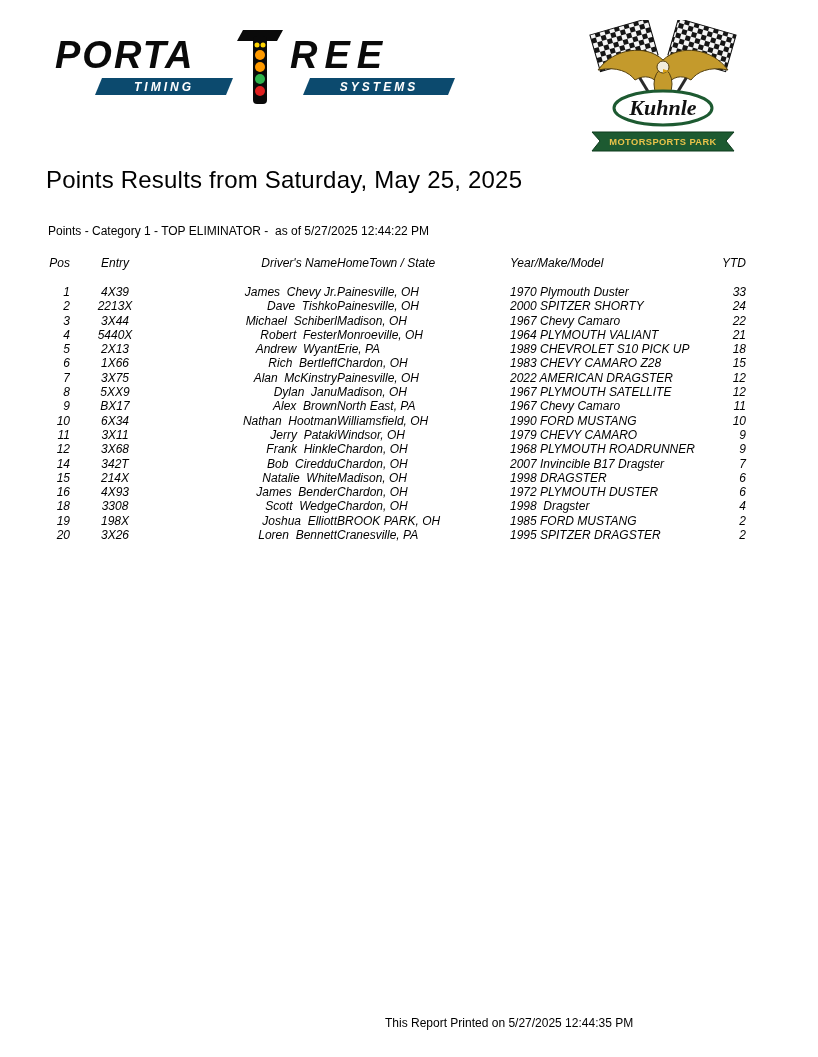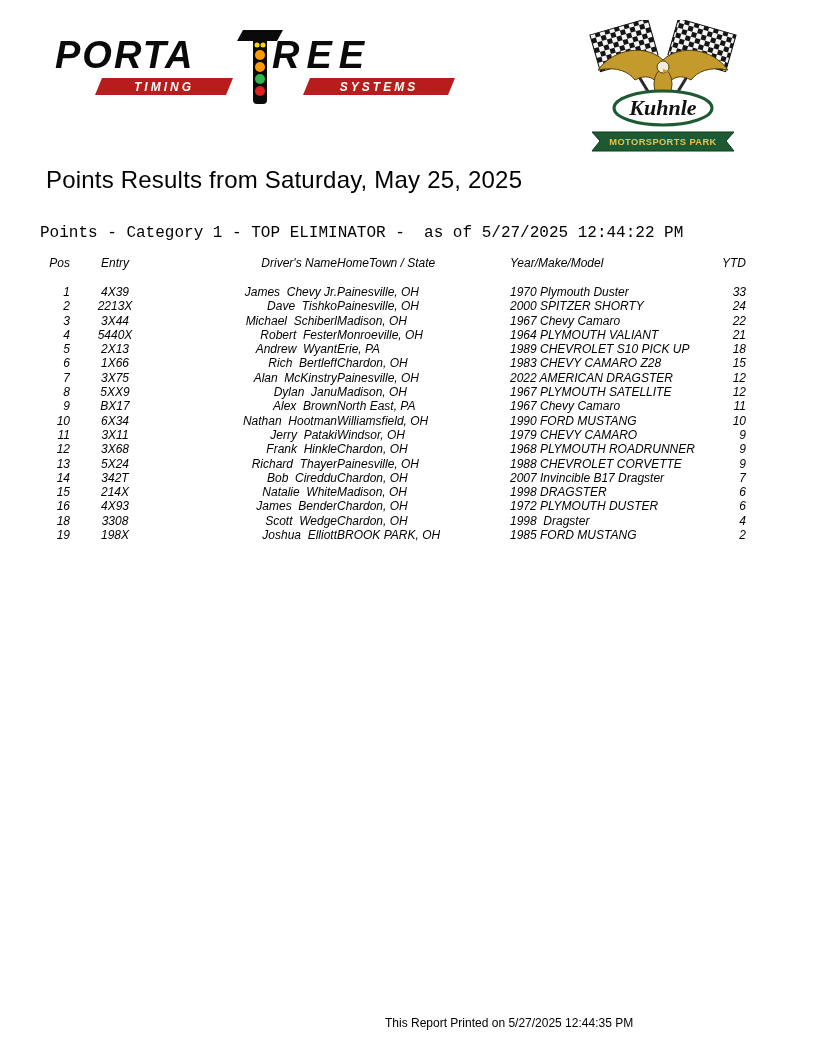--- a/index.html
+++ b/index.html
@@ -16,43 +16,43 @@
   
   .pt-logo { position:absolute; left:55px; top:30px; width:400px; height:80px; }
   .pt-word {
     position:absolute;
     font-family:"Liberation Sans", sans-serif;
     font-weight:bold; font-style:italic;
     font-size:38px; line-height:1; color:#0a0a0a;
     letter-spacing:2px; white-space:pre;
   }
   .pt-porta { left:0; top:6px; }
-  .pt-ree   { left:217px; top:6px; letter-spacing:7px; }
+  .pt-ree   { left:235px; top:6px; letter-spacing:7px; }
   .pt-tree-svg { position:absolute; left:182px; top:0; }
   .pt-bar {
     position:absolute; top:48px; height:17px;
-    background:#b91c1c; color:#fff;
+    background:#0c4a6e; color:#fff;
     display:flex; align-items:center; justify-content:center;
     font-style:italic; font-weight:bold; font-size:12px; letter-spacing:3px;
   }
   .pt-bar-timing  { left:40px;  width:138px; clip-path:polygon(7px 0, 100% 0, calc(100% - 7px) 100%, 0 100%); }
   .pt-bar-systems { left:248px; width:152px; clip-path:polygon(7px 0, 100% 0, calc(100% - 7px) 100%, 0 100%); }
 
   
   .kuhnle-logo { position:absolute; left:584px; top:20px; }
 
   
   .title {
     position:absolute; left:46px; top:166px;
     font-size:24px; font-weight:400; letter-spacing:0.2px;
     white-space:pre;
   }
   .subtitle {
-    position:absolute; left:40px; top:224px;
-    font-size:16px; white-space:pre;font-family:Liberation Mono, monospace;
+    position:absolute; left:48px; top:224px;
+    font-size:12px; white-space:pre;
   }
   .footer {
     position:absolute; left:385px; top:1016px;
     font-size:12px; white-space:pre;
   }
 
   
   .points-table {
     position:absolute; left:48px; top:256px;
     width:706px; border-collapse:collapse; table-layout:fixed;
@@ -232,28 +232,20 @@
         </tr>
         <tr>
           <td class="c0">12</td>
           <td class="c1">3X68</td>
           <td class="c2">Frank  Hinkle</td>
           <td class="c3">Chardon, OH</td>
           <td class="c4">1968 PLYMOUTH ROADRUNNER</td>
           <td class="c5">9</td>
         </tr>
         <tr>
-          <td class="c0">13</td>
-          <td class="c1">5X24</td>
-          <td class="c2">Richard  Thayer</td>
-          <td class="c3">Painesville, OH</td>
-          <td class="c4">1988 CHEVROLET CORVETTE</td>
-          <td class="c5">9</td>
-        </tr>
-        <tr>
           <td class="c0">14</td>
           <td class="c1">342T</td>
           <td class="c2">Bob  Cireddu</td>
           <td class="c3">Chardon, OH</td>
           <td class="c4">2007 Invincible B17 Dragster</td>
           <td class="c5">7</td>
         </tr>
         <tr>
           <td class="c0">15</td>
           <td class="c1">214X</td>
@@ -279,18 +271,26 @@
           <td class="c5">4</td>
         </tr>
         <tr>
           <td class="c0">19</td>
           <td class="c1">198X</td>
           <td class="c2">Joshua  Elliott</td>
           <td class="c3">BROOK PARK, OH</td>
           <td class="c4">1985 FORD MUSTANG</td>
           <td class="c5">2</td>
         </tr>
+        <tr>
+          <td class="c0">20</td>
+          <td class="c1">3X26</td>
+          <td class="c2">Loren  Bennett</td>
+          <td class="c3">Cranesville, PA</td>
+          <td class="c4">1995 SPITZER DRAGSTER</td>
+          <td class="c5">2</td>
+        </tr>
       </tbody>
   </table>
 
   <div class="footer">This Report Printed on 5/27/2025 12:44:35 PM</div>
 
 </div>
 
 </body></html>

